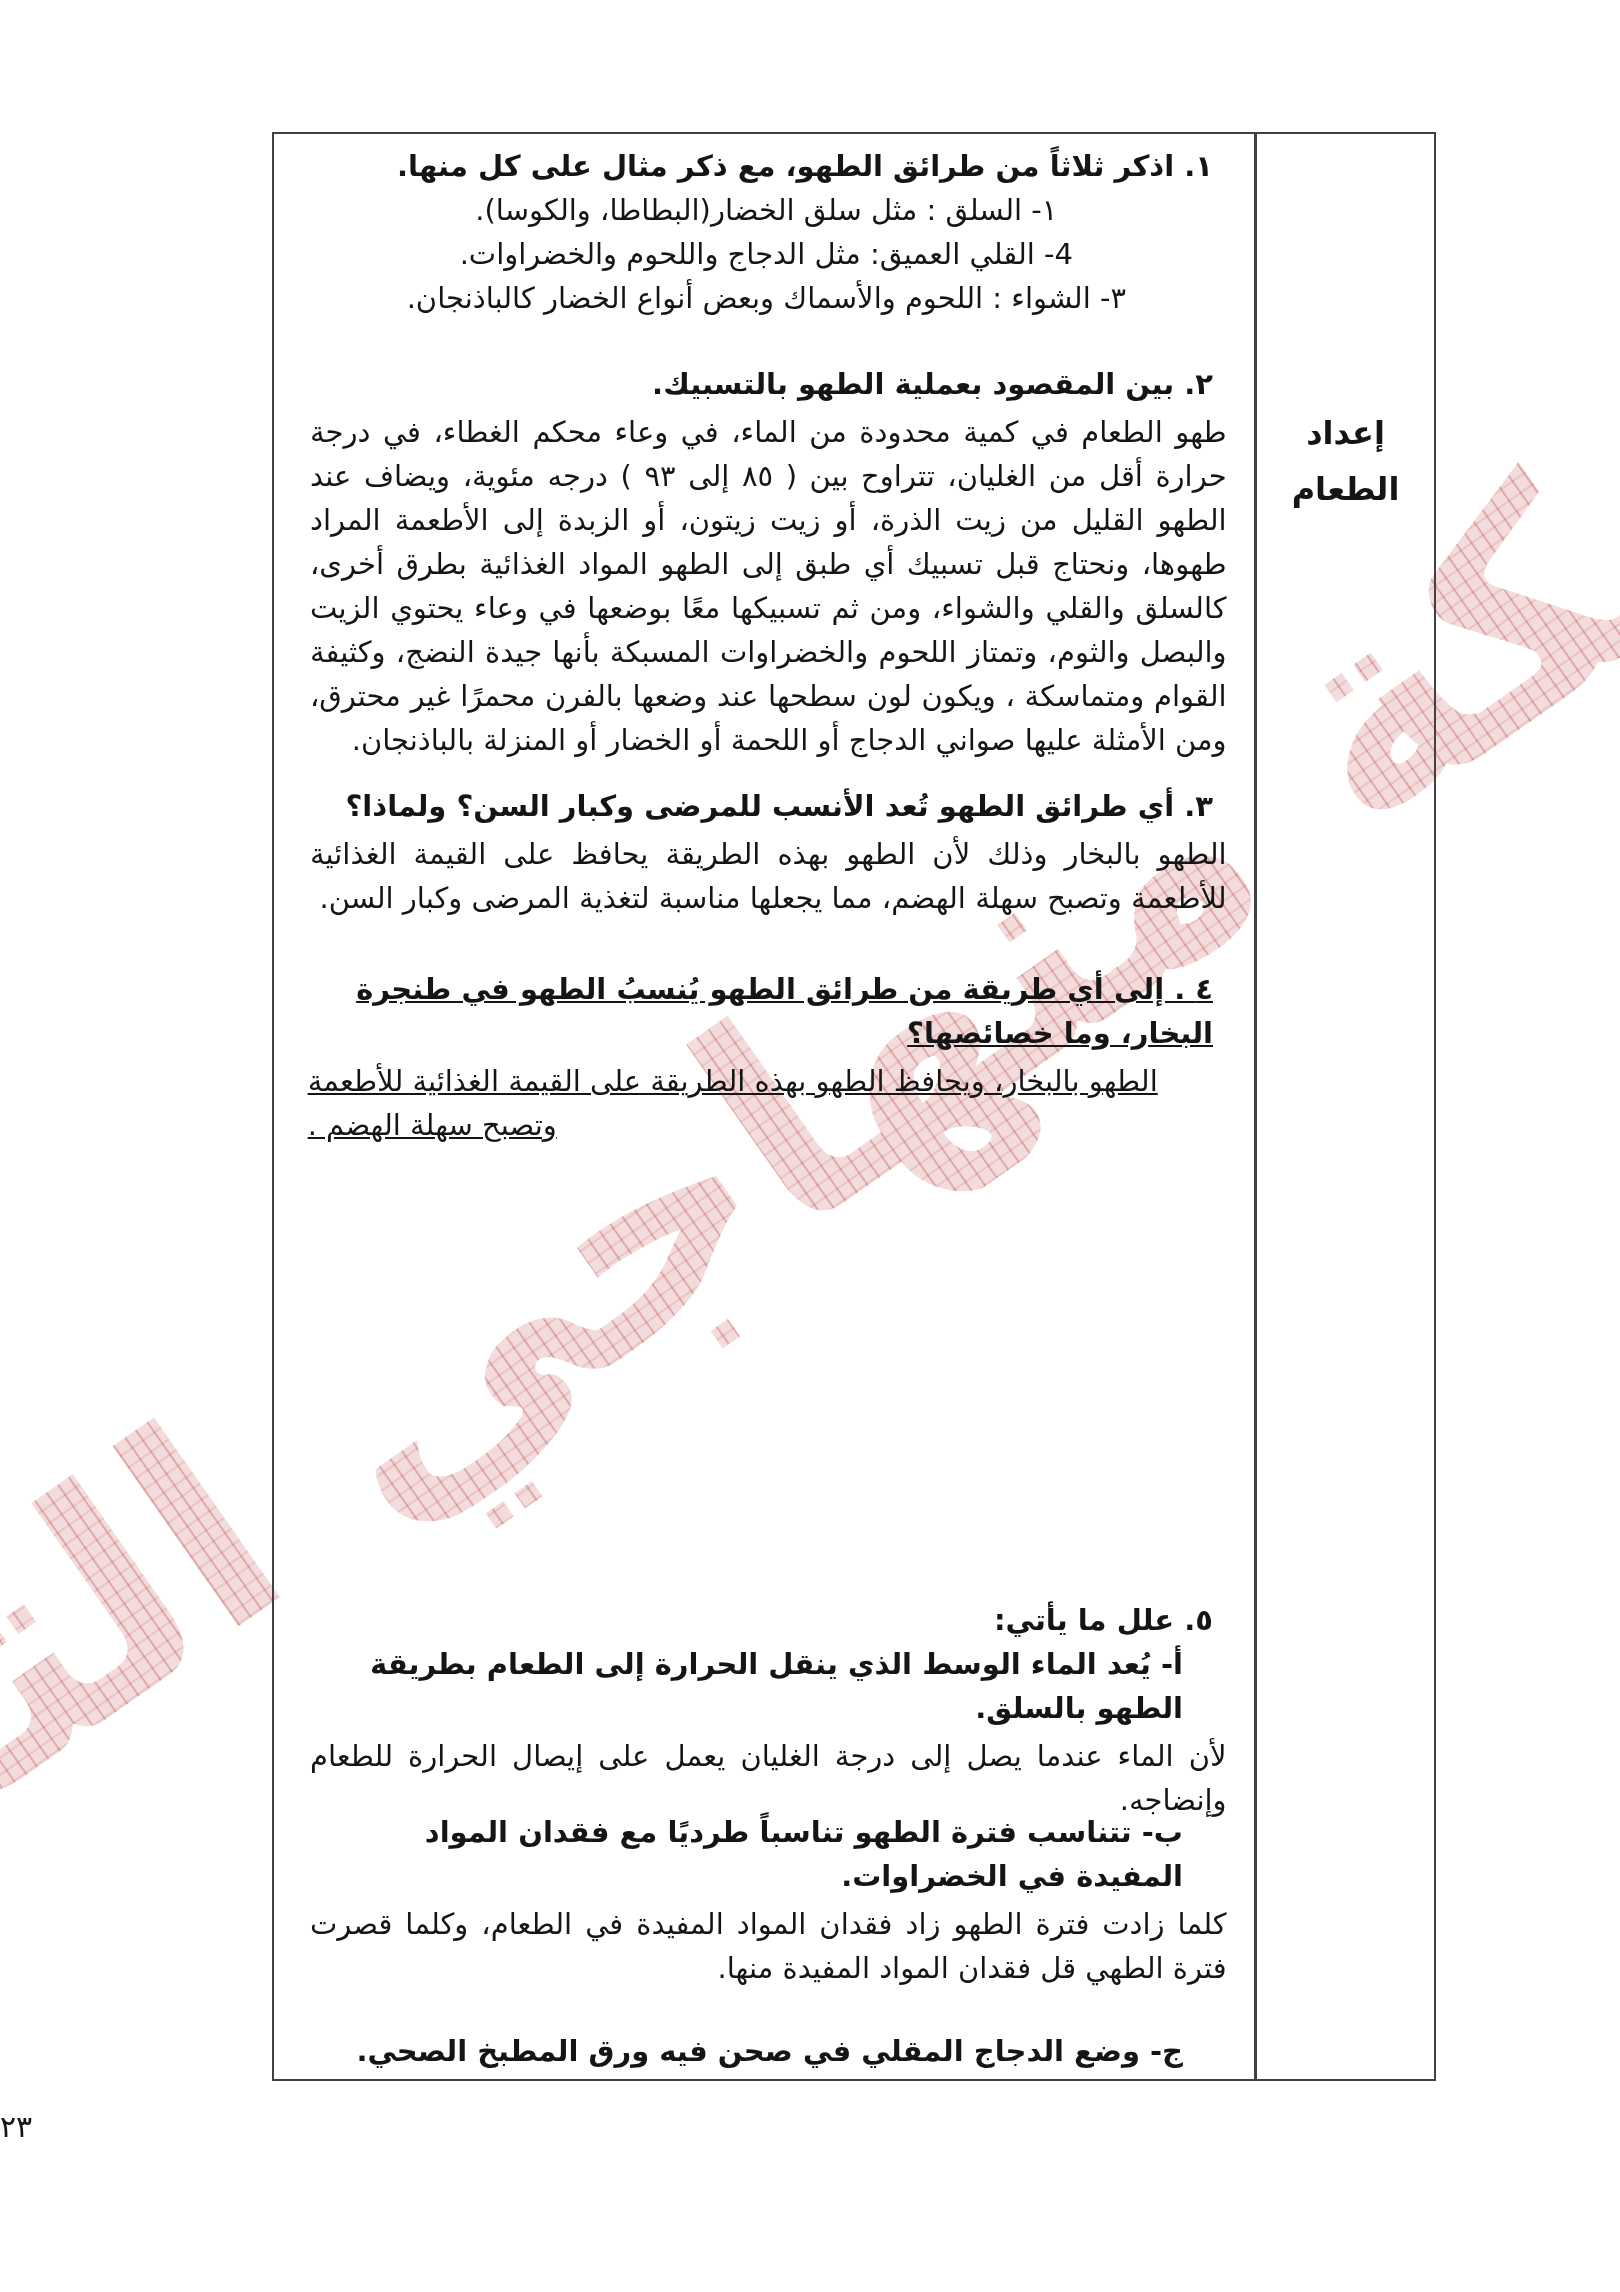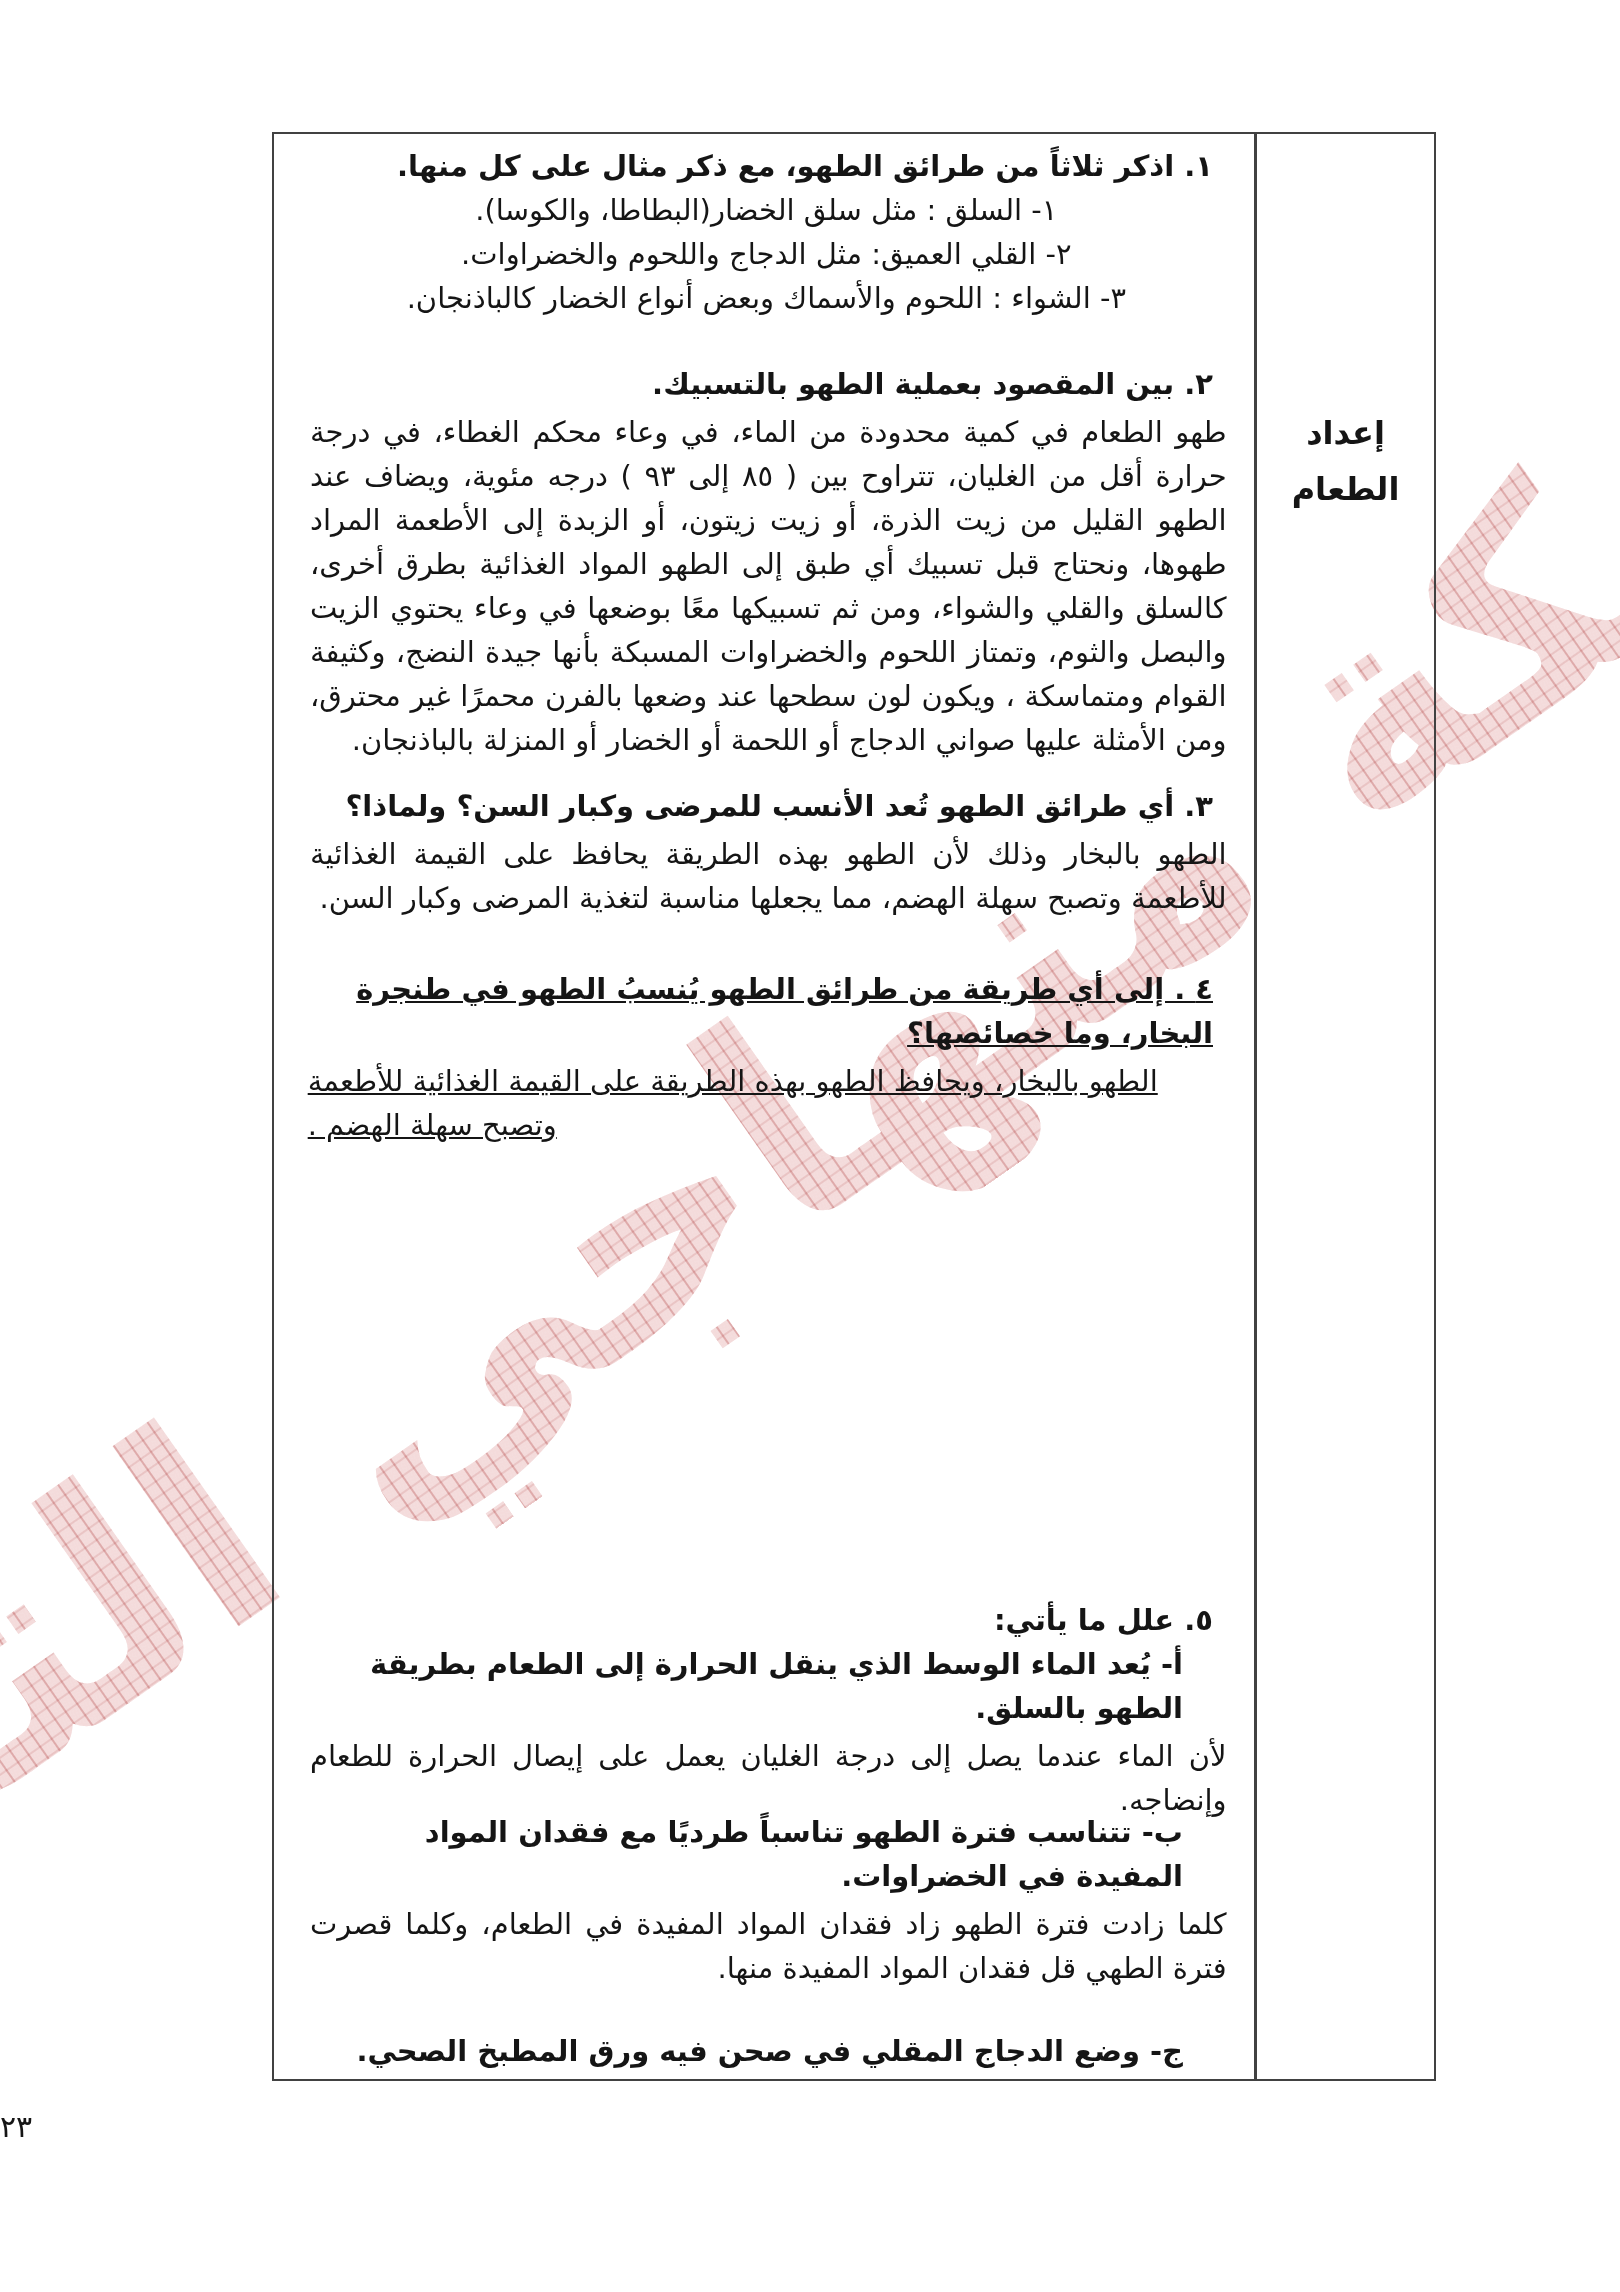--- a/index.html
+++ b/index.html
@@ -156,21 +156,21 @@
   <span class="wm-text">شبكة منهاجي التعليمية</span>
 </div>
 
 <div class="qa-table">
 
   <div class="content-cell">
 
     <div class="sec sec1">
       <p class="q-head">١.  اذكر ثلاثاً من طرائق الطهو، مع ذكر مثال على كل منها.</p>
       <p class="q1-item">١- السلق : مثل سلق الخضار(البطاطا، والكوسا).</p>
-      <p class="q1-item">٢- القلي العميق: مثل الدجاج واللحوم والخضراوات.</p>
+      <p class="q1-item">4- القلي العميق: مثل الدجاج واللحوم والخضراوات.</p>
       <p class="q1-item">٣- الشواء : اللحوم والأسماك وبعض أنواع الخضار كالباذنجان.</p>
     </div>
 
     <div class="sec sec2">
       <p class="q-head">٢. بين المقصود بعملية الطهو بالتسبيك.</p>
       <p class="answer">طهو الطعام في كمية محدودة من الماء، في وعاء محكم الغطاء، في درجة حرارة أقل من الغليان، تتراوح بين ( ٨٥ إلى ٩٣ ) درجه مئوية، ويضاف عند الطهو القليل من زيت الذرة، أو زيت زيتون، أو الزبدة إلى الأطعمة المراد طهوها، ونحتاج قبل تسبيك أي طبق إلى الطهو المواد الغذائية بطرق أخرى، كالسلق والقلي والشواء، ومن ثم تسبيكها معًا بوضعها في وعاء يحتوي الزيت والبصل والثوم، وتمتاز اللحوم والخضراوات المسبكة بأنها جيدة النضج، وكثيفة القوام ومتماسكة ، ويكون لون سطحها عند وضعها بالفرن محمرًا غير محترق، ومن الأمثلة عليها صواني الدجاج أو اللحمة أو الخضار أو المنزلة بالباذنجان.</p>
     </div>
 
     <div class="sec sec3">
       <p class="q-head">٣. أي طرائق الطهو تُعد الأنسب للمرضى وكبار السن؟ ولماذا؟</p>

